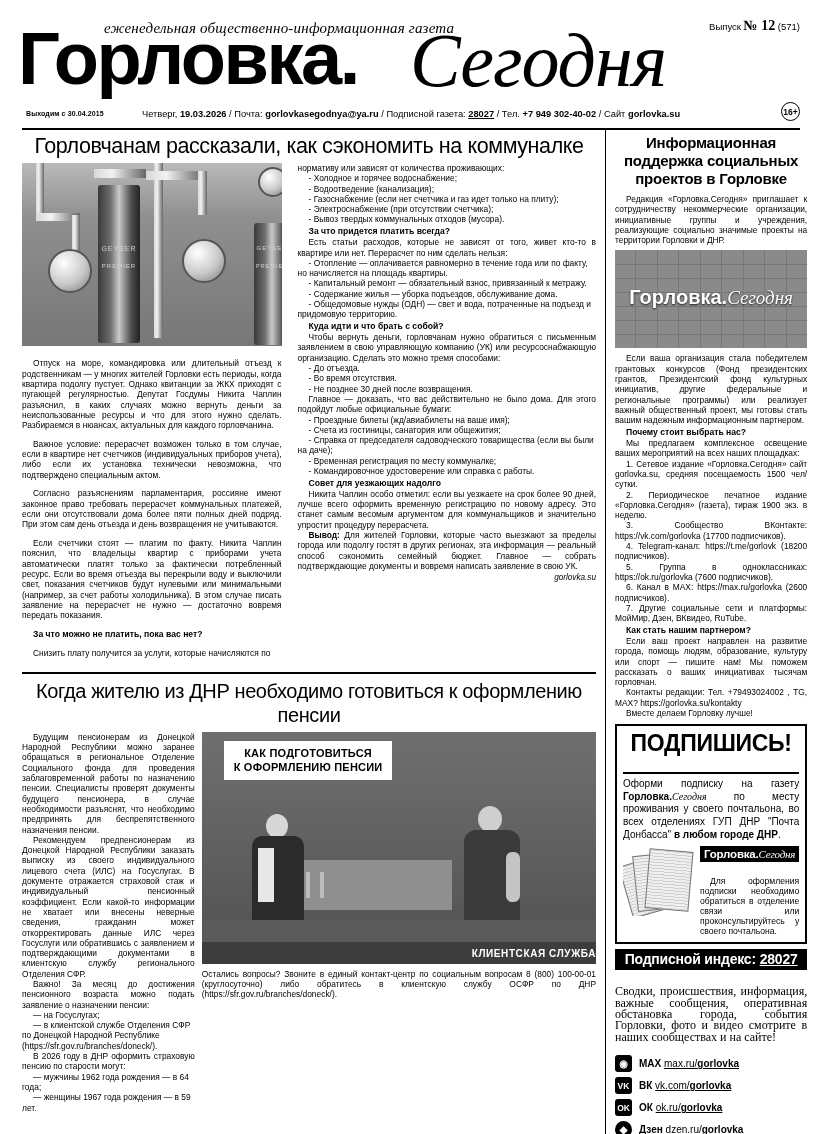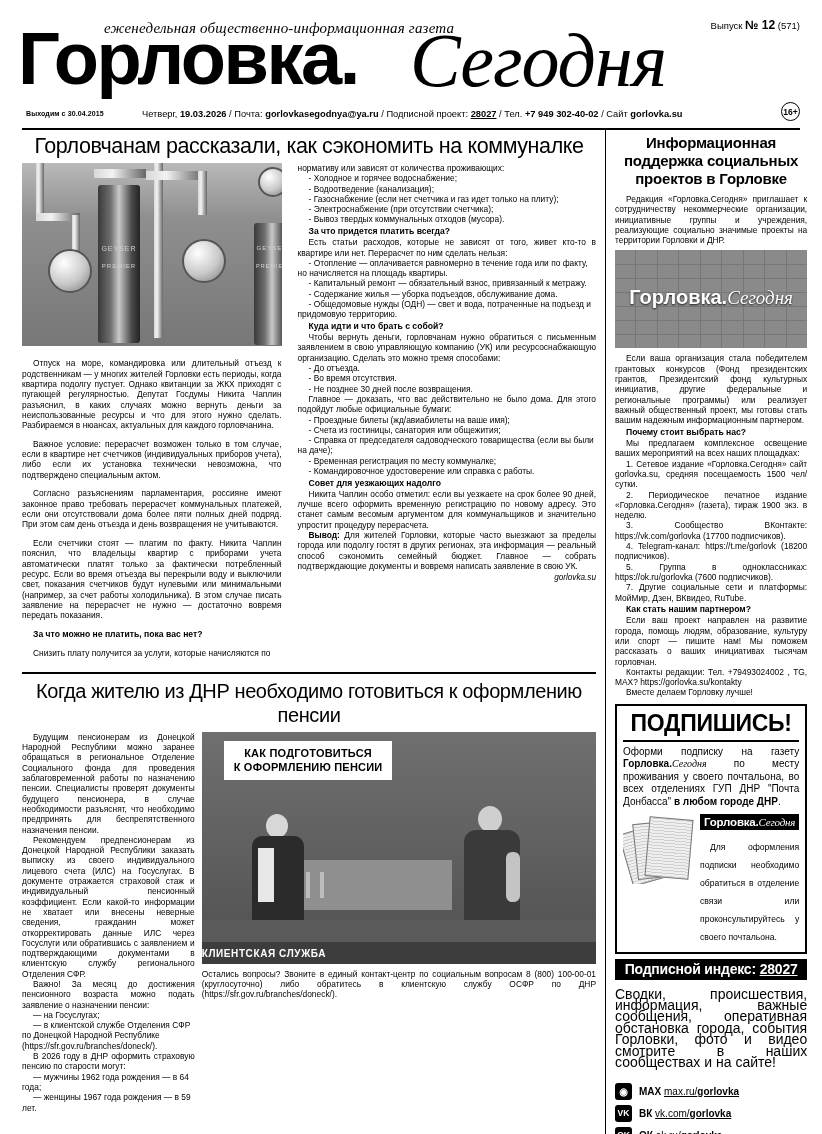--- a/index.html
+++ b/index.html
@@ -16,21 +16,21 @@
   
   .masthead { position: relative; height: 112px; }
   .mh-kicker {
     position:absolute; left:82px; top:4px;
     font-family:"Liberation Serif", serif; font-style:italic; font-size:15px;
     letter-spacing:.2px; color:#000;
   }
   .mh-issue {
     position:absolute; right:0; top:2px; font-size:9.5px;
   }
-  .mh-issue b { font-size:12px; }
+  .mh-issue b { font-size:14px;font-family:Liberation Serif, serif; }
   .mh-title {
     position:absolute; left:-4px; top:6px;
     font-family:"Liberation Sans", sans-serif;
     font-weight:bold; font-size:74px; line-height:74px;
     letter-spacing:-2.5px;
   }
   .mh-title-2 {
     position:absolute; left:388px; top:6px;
     font-family:"Liberation Serif", serif;
     font-style:italic; font-size:76px; line-height:76px;
@@ -97,21 +97,21 @@
   
   .illus { position:relative; background:#404040; overflow:hidden; }
   .illus .bannerbox {
     position:absolute; left:22px; top:9px; background:#fff; color:#000;
     font-weight:bold; font-size:11px; line-height:14px; padding:5px 10px 6px 10px;
     text-align:center; letter-spacing:.2px;
   }
   .illus .deskband { position:absolute; left:0; right:0; bottom:0; height:44px; background:#5a5a5a;}
   .illus .deskfront { position:absolute; left:0; right:0; bottom:0; height:22px; background:#3d3d3d;}
   .illus .clientlbl {
-    position:absolute; left:0; right:0; bottom:5px; text-align:left;
+    position:absolute; left:0; right:0; bottom:5px; text-align:right;
     color:#fff; font-weight:bold; font-size:10px; letter-spacing:.6px;
   }
   .illus .counter { position:absolute; background:#9a9a9a; }
   .fig { position:absolute; }
   .fig .head { position:absolute; border-radius:50%; }
   .fig .body { position:absolute; }
 
   
   .collage { position:relative; overflow:hidden; background:#777; }
   .collage .grid { position:absolute; inset:0; display:grid; grid-template-columns:repeat(9,1fr); grid-template-rows:repeat(7,1fr); gap:1px;}
@@ -120,52 +120,52 @@
     position:absolute; left:0; right:0; top:36%;
     text-align:center; color:#fff; font-weight:bold; font-size:20px;
     text-shadow:0 1px 2px rgba(0,0,0,.8);
   }
   .collage .logo i { font-family:"Liberation Serif", serif; font-style:italic; font-weight:normal; font-size:19px;}
 
   
   .subbox { border:2px solid #000; padding:4px 6px 6px 6px; margin-top:6px;}
   .subbox .ttl {
     text-align:center; font-size:23px; font-weight:bold; letter-spacing:-.3px;
-    border-bottom:2.5px solid #000; padding-bottom:3px; margin-bottom:4px;
+    border-bottom:2.5px solid #000; padding-bottom:15px; margin-bottom:4px;
   }
   .subbox .txt { font-size:10px; line-height:12.6px; text-align:justify; }
   .subbox .txt b { font-weight:bold; }
   .subbox .txt i { font-family:"Liberation Serif", serif; font-style:italic; }
   .subrow { display:flex; gap:5px; margin-top:5px; }
   .papers { width:72px; height:70px; position:relative; overflow:hidden; }
   .papers span { position:absolute; background:#e2e2e2; border:1px solid #777;
     background-image:repeating-linear-gradient(0deg,#cfcfcf 0 1px,#efefef 1px 3px); }
   .sb-logo {
     background:#000; color:#fff; font-weight:bold; font-size:11.5px; text-align:center;
     padding:2px 4px; letter-spacing:-.2px;
   }
   .sb-logo i { font-family:"Liberation Serif", serif; font-style:italic; font-weight:normal; font-size:11px;}
-  .sb-note { font-size:8.6px; line-height:18px; text-align:justify; text-indent:10px; margin-top:8px;}
+  .sb-note { font-size:8.6px; line-height:10px; text-align:justify; text-indent:10px; margin-top:14px;}
 
   .indexbar {
     background:#000; color:#fff; text-align:center; font-weight:bold;
     font-size:14px; padding:2px 0 3px 0; margin-top:5px; letter-spacing:-.2px;
   }
   .indexbar u { text-decoration:underline; }
 
   .social { margin-top:5px; }
   .social .line { display:flex; align-items:center; gap:7px; margin-bottom:5px; font-size:10px;}
   .social .ic { width:17px; height:17px; flex:0 0 17px; background:#000; color:#fff;
     display:flex; align-items:center; justify-content:center; font-size:10px; font-weight:bold; border-radius:3px;}
   .social .ic.round { border-radius:50%; }
   .social .nm { font-weight:bold; }
   .social .ln { text-decoration:underline; }
   .social .ln b { font-weight:bold; }
 
-  .dropcap-note { font-size:14px; line-height:11.4px; text-align:justify; margin-top:9px;}
+  .dropcap-note { font-size:12px; line-height:11.4px; text-align:justify; margin-top:16px;font-family:Liberation Serif, serif;}
 
   hr.sep { border:0; border-top:2.2px solid #000; margin:5px 0 0 0; }
 </style>
 </head>
 <body>
 
 <div class="page">
 
   <div class="masthead">
     <div class="mh-kicker">еженедельная общественно-информационная газета</div>
@@ -175,21 +175,21 @@
       <span>(571)</span>
     </div>
     <div class="mh-title">Горловка.</div>
     <div class="mh-title-2">Сегодня</div>
     <div class="mh-since">Выходим с 30.04.2015</div>
     <div class="mh-line">
       <span>Четверг,</span>
       <b>19.03.2026</b>
       <span>/ Почта:</span>
       <b>gorlovkasegodnya@ya.ru</b>
-      <span>/ Подписной проект:</span>
+      <span>/ Подписной газета:</span>
       <u>28027</u>
       <span>/ Тел.</span>
       <b>+7 949 302-40-02</b>
       <span>/ Сайт</span>
       <b>gorlovka.su</b>
     </div>
     <div class="mh-age">16+</div>
   </div>
   <div class="rule-black"></div>
 
@@ -390,20 +390,21 @@
       <div style="height:5px"></div>
 
       <p class="body-txt">Если ваша организация стала победителем грантовых конкурсов (Фонд президентских грантов, Президентский фонд культурных инициатив, другие федеральные и региональные программы) или реализует важный общественный проект, мы готовы стать вашим надежным информационным партнером.</p>
       <p class="sub">Почему стоит выбрать нас?</p>
       <p class="body-txt">Мы предлагаем комплексное освещение ваших мероприятий на всех наших площадках:</p>
       <p class="body-txt">1. Сетевое издание «Горловка.Сегодня» сайт gorlovka.su, средняя посещаемость 1500 чел/сутки.</p>
       <p class="body-txt">2. Периодическое печатное издание «Горловка.Сегодня» (газета), тираж 1900 экз. в неделю.</p>
       <p class="body-txt">3. Сообщество ВКонтакте: https://vk.com/gorlovka (17700 подписчиков).</p>
       <p class="body-txt">4. Telegram-канал: https://t.me/gorlovk (18200 подписчиков).</p>
       <p class="body-txt">5. Группа в одноклассниках: https://ok.ru/gorlovka (7600 подписчиков).</p>
+      <p class="body-txt">6. Канал в MAX: https://max.ru/gorlovka (2600 подписчиков).</p>
       <p class="body-txt">7. Другие социальные сети и платформы: МойМир, Дзен, ВКвидео, RuTube.</p>
       <p class="sub">Как стать нашим партнером?</p>
       <p class="body-txt">Если ваш проект направлен на развитие города, помощь людям, образование, культуру или спорт — пишите нам! Мы поможем рассказать о ваших инициативах тысячам горловчан.</p>
       <p class="body-txt">Контакты редакции: Тел. +79493024002 , TG, MAX? https://gorlovka.su/kontakty</p>
       <p class="body-txt">Вместе делаем Горловку лучше!</p>
 
       <div class="subbox">
         <div class="ttl">ПОДПИШИСЬ!</div>
         <div class="txt"><span>Оформи подписку на газету </span><b>Горловка.</b><i>Сегодня</i><span> по месту проживания у своего почтальона, во всех отделениях ГУП ДНР "Почта Донбасса" </span><b>в любом городе ДНР</b><span>.</span></div>
 

